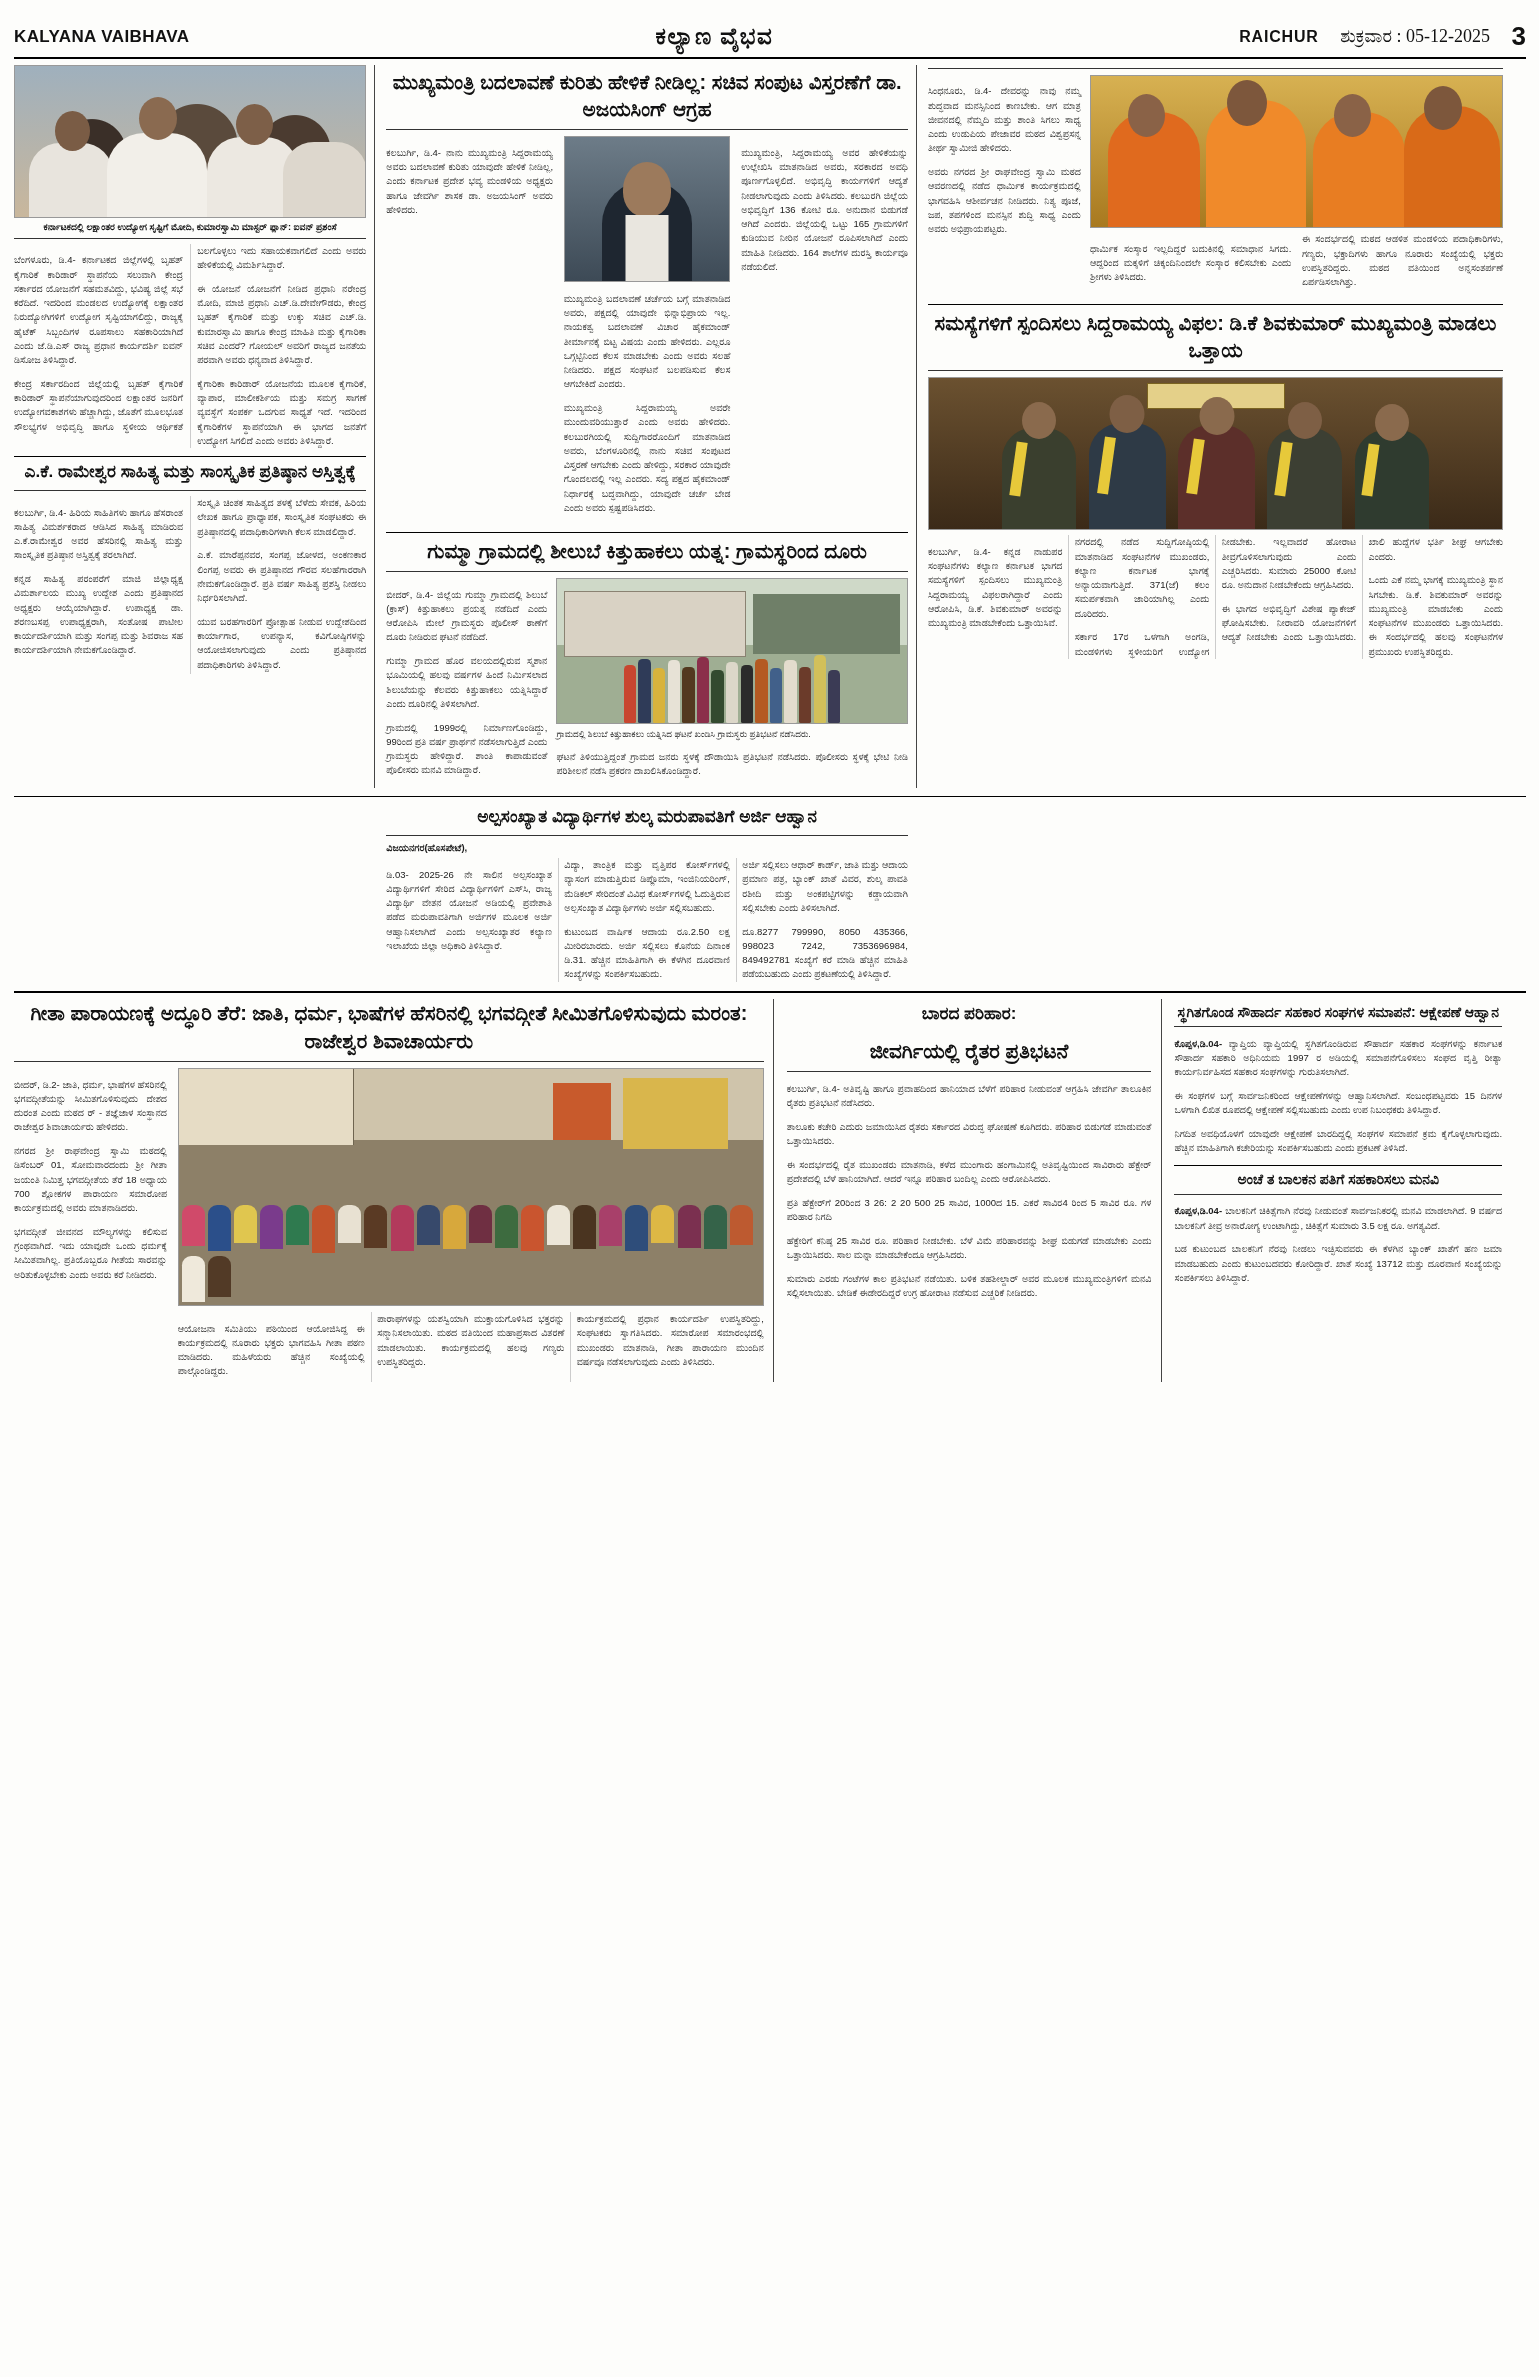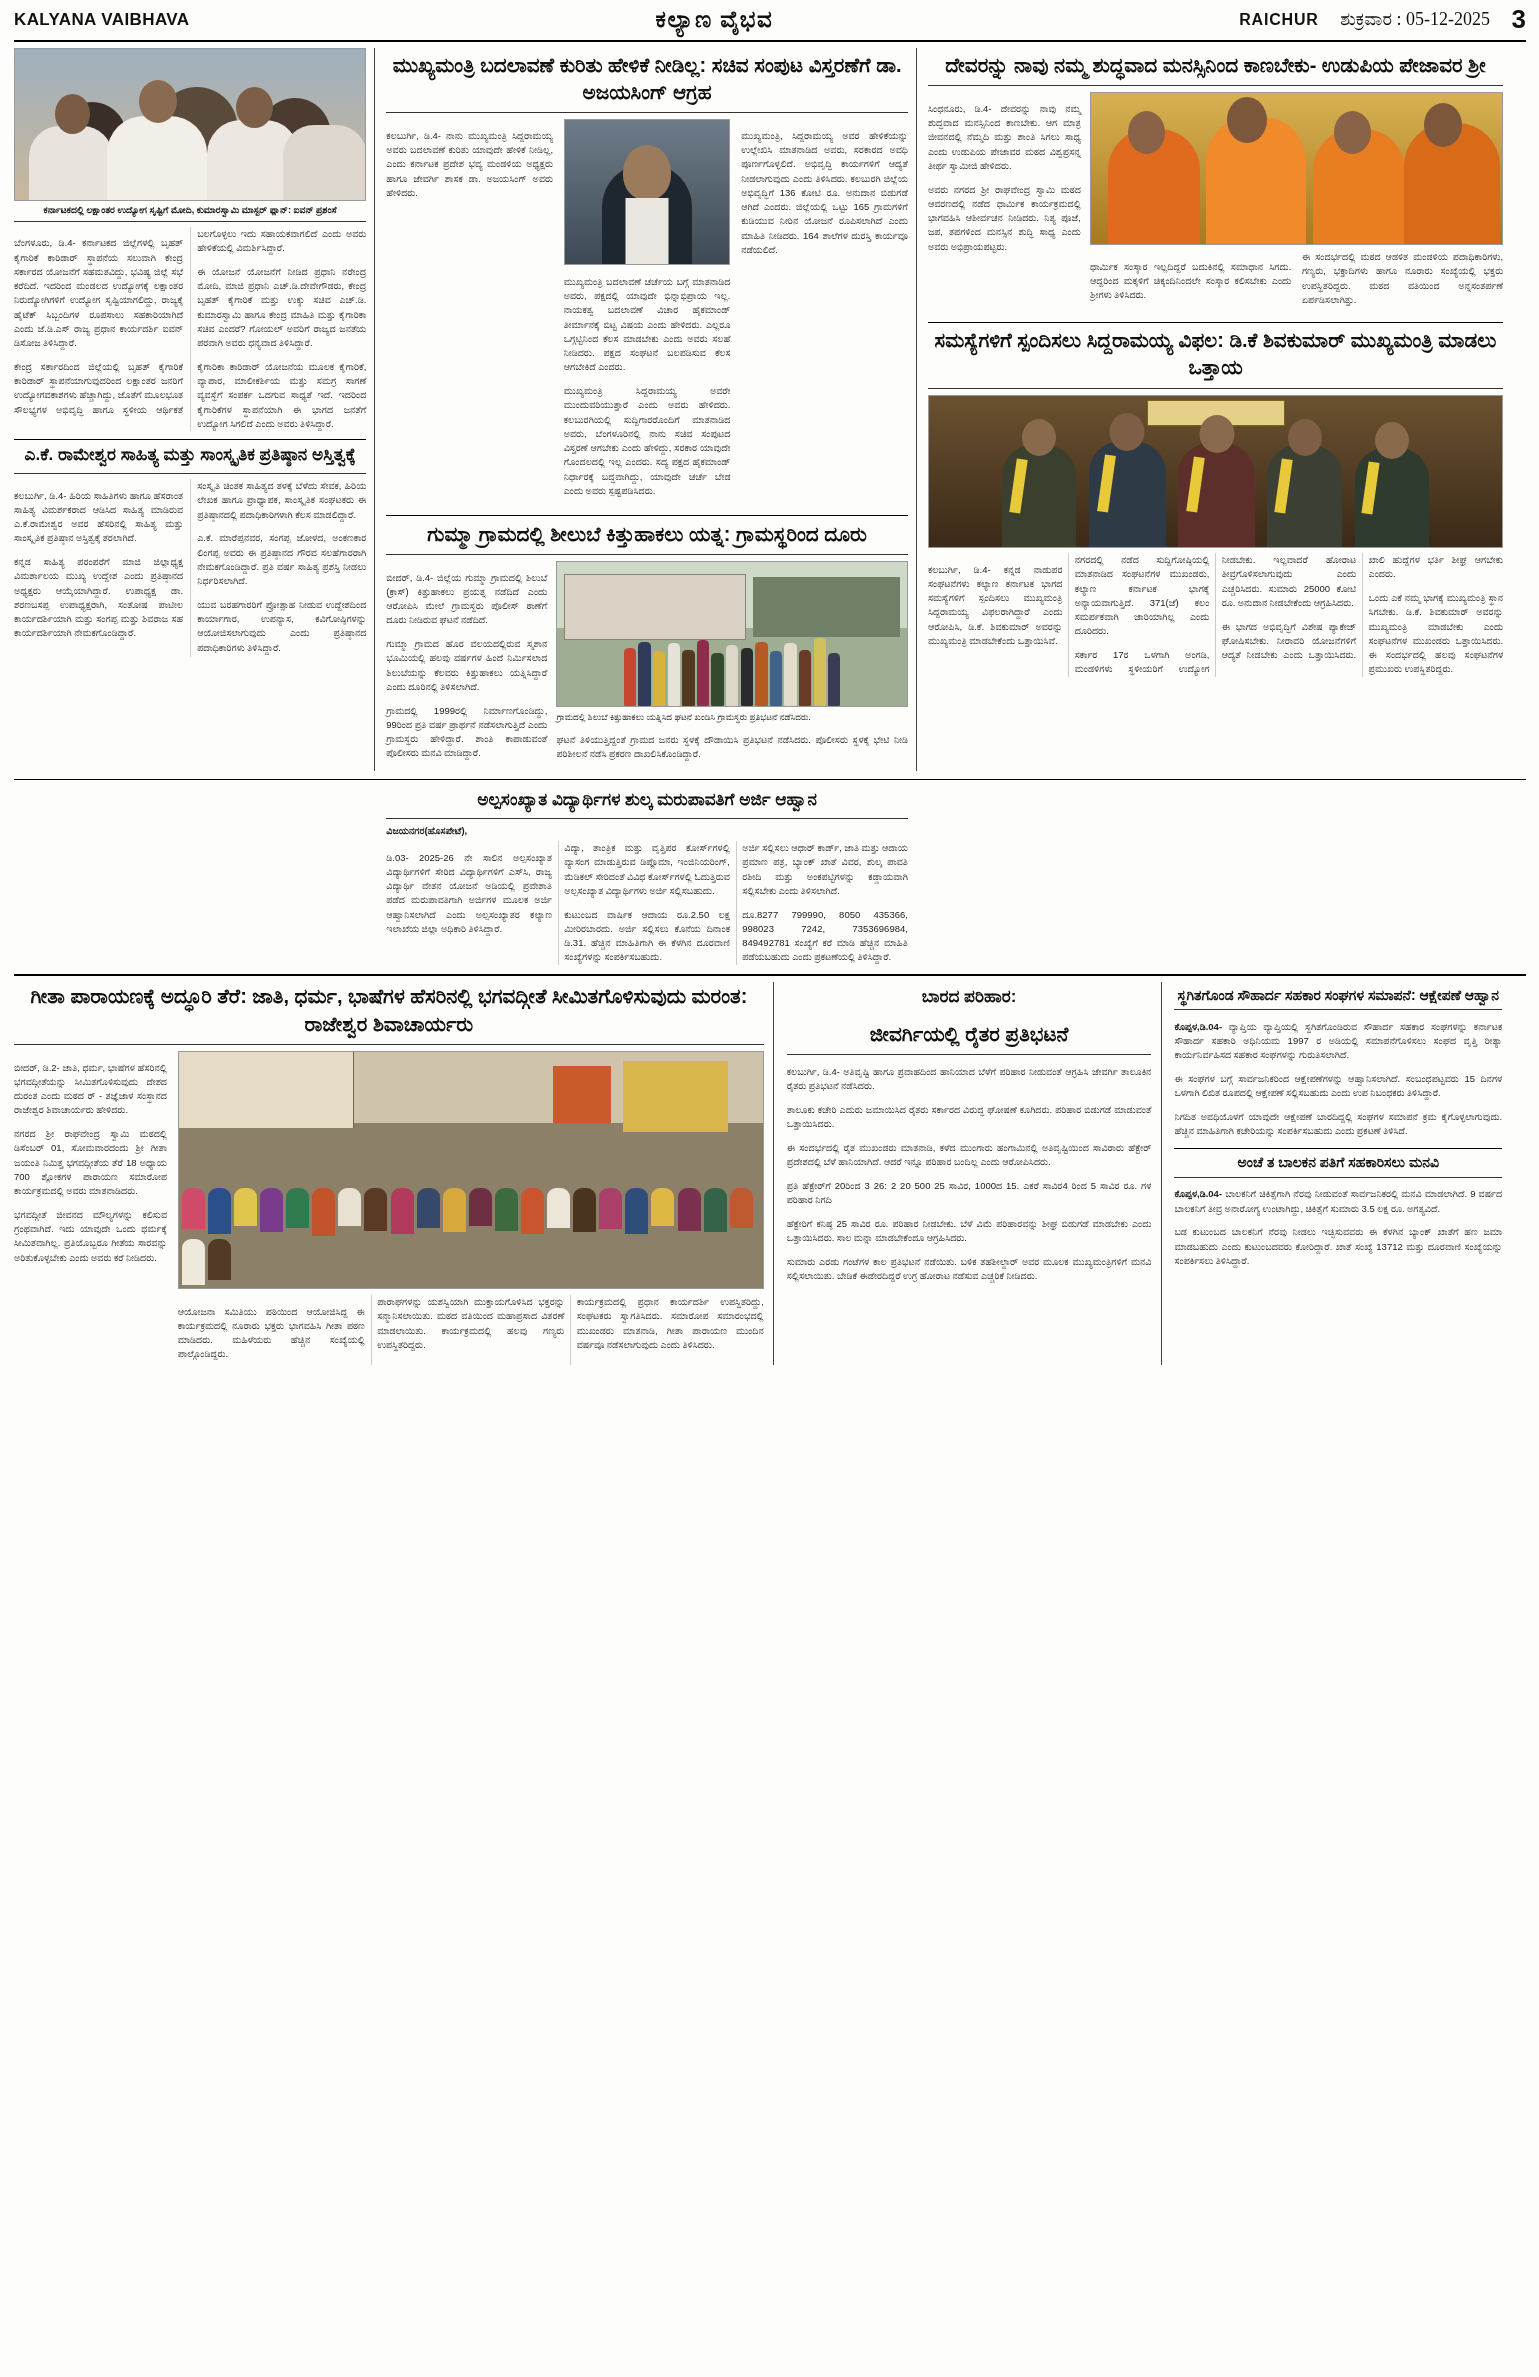--- a/index.html
+++ b/index.html
@@ -3,21 +3,21 @@
 <meta charset="utf-8">
 <style>
   * { box-sizing: border-box; }
   html, body { margin:0; padding:0; }
   body {
     width:1540px; height:2377px;
     background:#fdfdfb;
     font-family:"Liberation Serif", serif;
     color:#111;
   }
-  .page { width:1540px; height:1737px; padding:4px 14px; position:relative; }
+  .page { width:1540px; height:1737px; padding:21px 14px; position:relative; }
 
   
   .masthead {
     display:flex; align-items:center; justify-content:space-between;
     border-bottom:2.3px solid #000; padding-bottom:4.6px;
   }
   .mh-left { font-family:"Liberation Sans", sans-serif; font-weight:bold; font-size:17px; letter-spacing:0.4px;}
   .mh-center { font-size:23px; font-weight:bold; letter-spacing:1.5px; }
   .mh-right { display:flex; align-items:center; gap:21.5px; }
   .mh-city { font-family:"Liberation Sans", sans-serif; font-weight:bold; font-size:16px; letter-spacing:0.8px;}
@@ -177,21 +177,20 @@
           <div class="body-text kn" style="margin-top:3.1px;">
             <p>ಘಟನೆ ತಿಳಿಯುತ್ತಿದ್ದಂತೆ ಗ್ರಾಮದ ಜನರು ಸ್ಥಳಕ್ಕೆ ದೌಡಾಯಿಸಿ ಪ್ರತಿಭಟನೆ ನಡೆಸಿದರು. ಪೊಲೀಸರು ಸ್ಥಳಕ್ಕೆ ಭೇಟಿ ನೀಡಿ ಪರಿಶೀಲನೆ ನಡೆಸಿ ಪ್ರಕರಣ ದಾಖಲಿಸಿಕೊಂಡಿದ್ದಾರೆ.</p>
           </div>
         </div>
       </div>
     </div>
 
     <div class="vdiv"></div>
 
     <div style="padding-left:7.7px;">
-      <div class="sec-title-lg kn">ದೇವರನ್ನು ನಾವು ನಮ್ಮ ಶುದ್ಧವಾದ ಮನಸ್ಸಿನಿಂದ ಕಾಣಬೇಕು- ಉಡುಪಿಯ ಪೇಜಾವರ ಶ್ರೀ</div>
       <div class="thin-rule" style="margin:3.1px 0 6.1px;"></div>
 
       <div style="display:grid;grid-template-columns:153px 1fr;gap:9.2px;">
         <div class="body-text kn">
           <p>ಸಿಂಧನೂರು, ಡಿ.4- ದೇವರನ್ನು ನಾವು ನಮ್ಮ ಶುದ್ಧವಾದ ಮನಸ್ಸಿನಿಂದ ಕಾಣಬೇಕು. ಆಗ ಮಾತ್ರ ಜೀವನದಲ್ಲಿ ನೆಮ್ಮದಿ ಮತ್ತು ಶಾಂತಿ ಸಿಗಲು ಸಾಧ್ಯ ಎಂದು ಉಡುಪಿಯ ಪೇಜಾವರ ಮಠದ ವಿಶ್ವಪ್ರಸನ್ನ ತೀರ್ಥ ಸ್ವಾಮೀಜಿ ಹೇಳಿದರು.</p>
           <p>ಅವರು ನಗರದ ಶ್ರೀ ರಾಘವೇಂದ್ರ ಸ್ವಾಮಿ ಮಠದ ಆವರಣದಲ್ಲಿ ನಡೆದ ಧಾರ್ಮಿಕ ಕಾರ್ಯಕ್ರಮದಲ್ಲಿ ಭಾಗವಹಿಸಿ ಆಶೀರ್ವಚನ ನೀಡಿದರು. ನಿತ್ಯ ಪೂಜೆ, ಜಪ, ತಪಗಳಿಂದ ಮನಸ್ಸಿನ ಶುದ್ಧಿ ಸಾಧ್ಯ ಎಂದು ಅವರು ಅಭಿಪ್ರಾಯಪಟ್ಟರು.</p>
         </div>
         <div>
           <div class="photo" style="height:153px;background:#c9a23a;">
             <div style="position:absolute;inset:0;background:linear-gradient(#d7b152,#a8791f);"></div>

